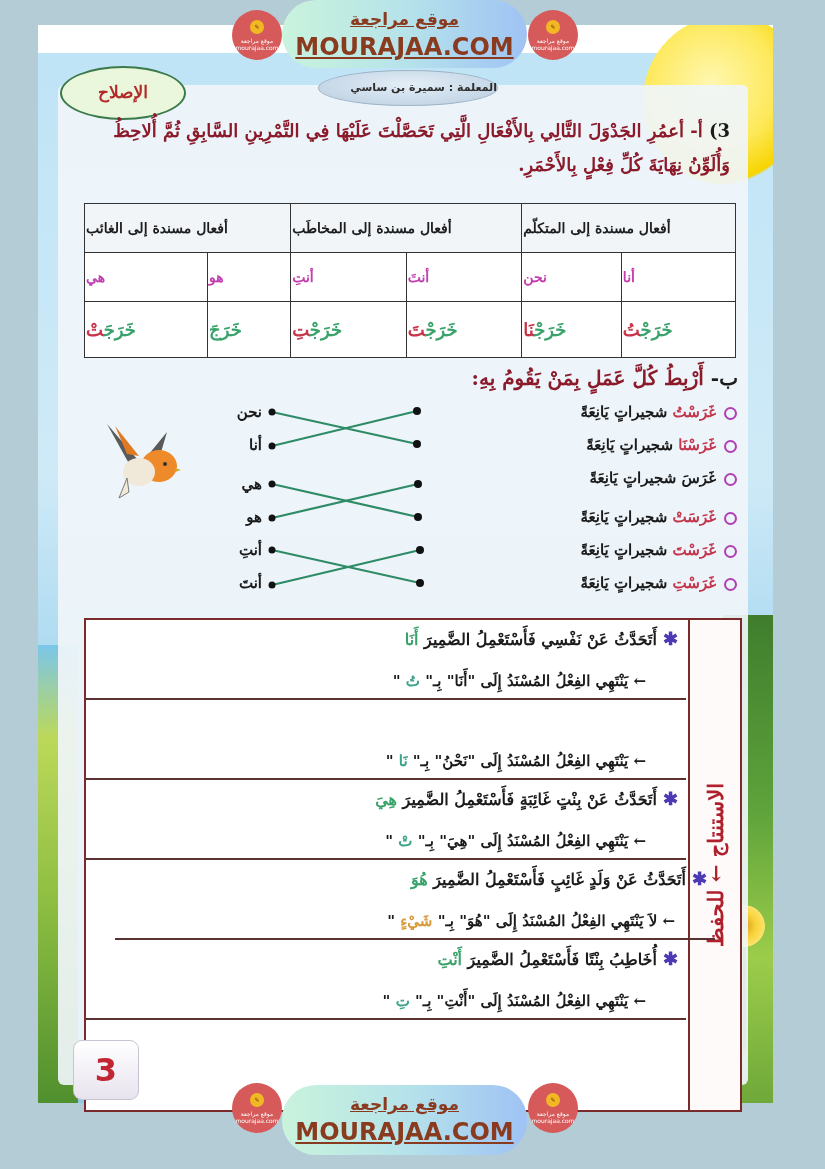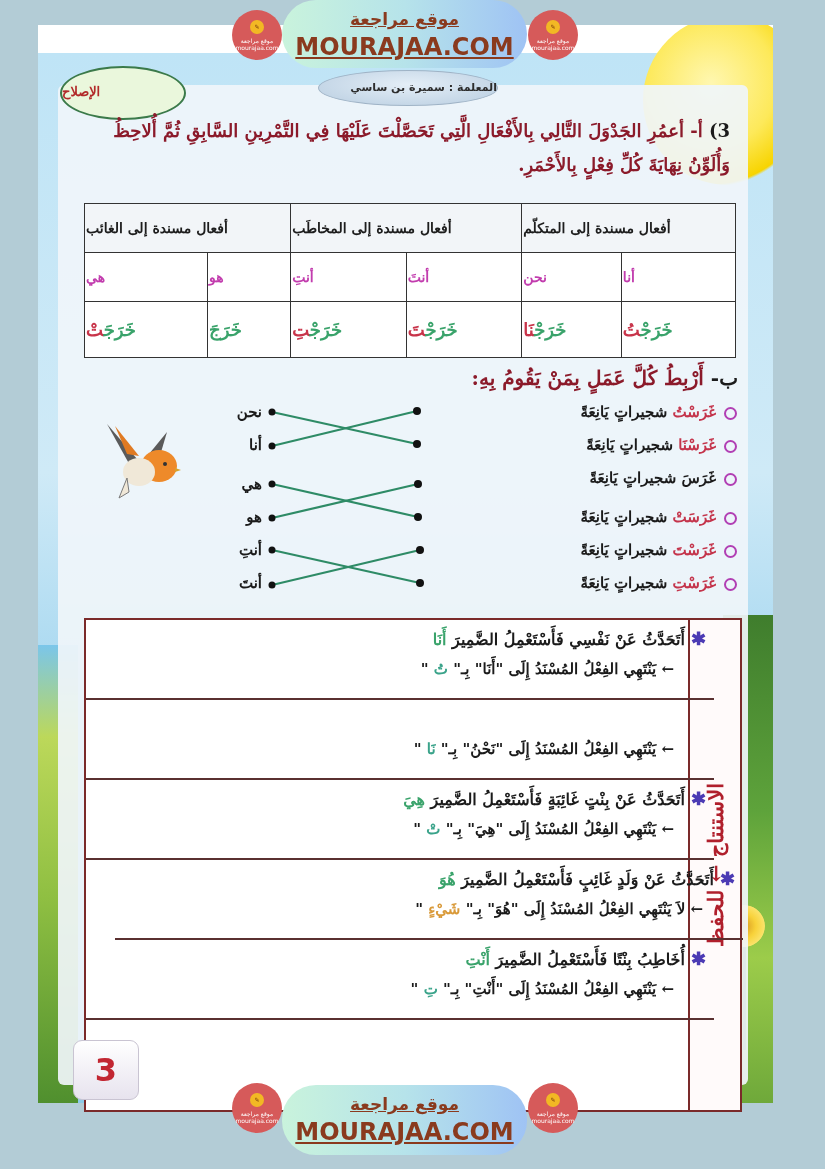--- a/index.html
+++ b/index.html
@@ -52,21 +52,21 @@
   }
   .logo-circle .mini {
     display:block; width:14px; height:14px; border-radius:50%; background:#f2b824;
     margin:10px auto 3px; font-size:6px; line-height:14px; color:#7a3d0b;
   }
 
   
   .correction {
     position:absolute; left:60px; top:66px; width:122px; height:50px; border-radius:50%;
     border:2px solid #3b7a4a; background:#eaf7dc;
-    color:#b22a2a; font-weight:bold; font-size:13px; text-align:left; line-height:48px;
+    color:#b22a2a; font-weight:bold; font-size:17px; text-align:center; line-height:48px;
     font-family:"DejaVu Serif", serif;
   }
   .teacher {
     position:absolute; left:318px; top:70px; width:178px; height:34px; border-radius:50%;
     background:radial-gradient(ellipse at 50% 40%, #e4eef7 0%, #b8cde0 100%);
     border:1px solid #9fb3c6;
     text-align:right; line-height:34px; font-size:11px; font-weight:bold; color:#2c2c2c;
   }
   .instruction {
     position:absolute; left:90px; top:114px; width:640px; direction:rtl; text-align:right;
@@ -120,24 +120,24 @@
     border-left:2px solid #7a2a2a; background:#fffafa;
   }
   .concl-side .vt {
     position:absolute; left:50%; top:50%;
     transform:translate(-50%,-50%) rotate(-90deg);
     white-space:nowrap; font-family:"DejaVu Serif", serif; font-weight:bold; font-size:21px; color:#b01f2c;
     direction:rtl;
   }
   .rule {
     position:absolute; left:0; width:600px; height:78px; border-bottom:2px solid #5a3030;
-    direction:rtl; text-align:right; font-family:"DejaVu Serif", serif; font-weight:bold; color:#1b1b1b;padding-left:28px;
+    direction:rtl; text-align:right; font-family:"DejaVu Serif", serif; font-weight:bold; color:#1b1b1b;
   }
   .rule .l1 { position:absolute; right:8px; top:8px; font-size:16px; }
-  .rule .l2 { position:absolute; right:40px; top:40px; font-size:15px; }
+  .rule .l2 { position:absolute; right:40px; top:52px; font-size:15px; }
   .rule .star { color:#4b3ab4; font-size:18px; margin-left:6px; }
   .rule .p { color:#3aa36b; }
   .rule .e { color:#3aa38a; }
   .rule .e2 { color:#d99a3a; }
 
   .page-num {
     position:absolute; left:73px; top:1040px; width:64px; height:58px; border-radius:9px;
     background:linear-gradient(180deg,#ffffff 0%, #e7e3ee 100%); border:1px solid #c9c4d2;
     color:#c22632; font-size:32px; font-weight:bold; text-align:center; line-height:58px;
   }

